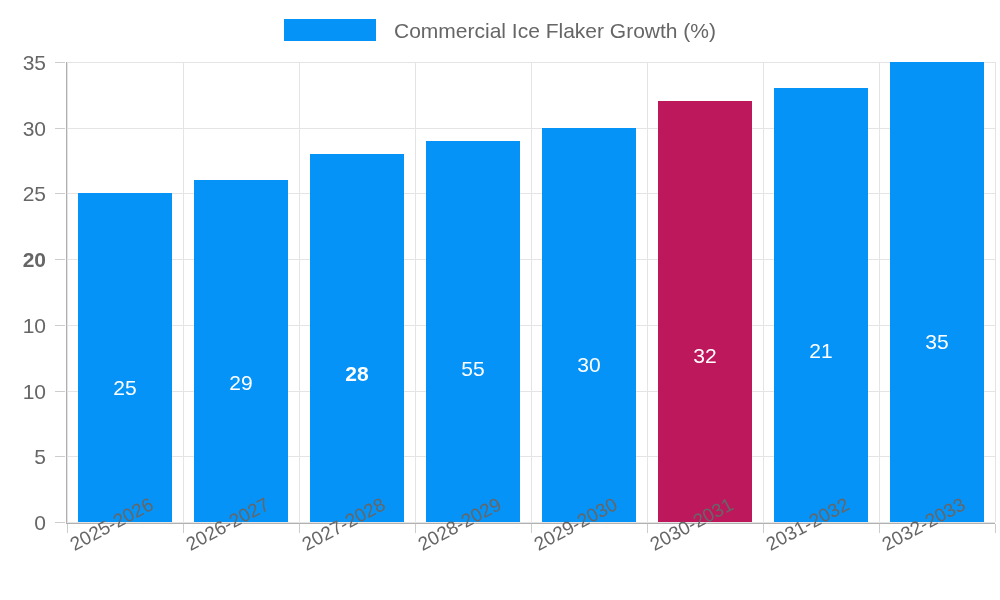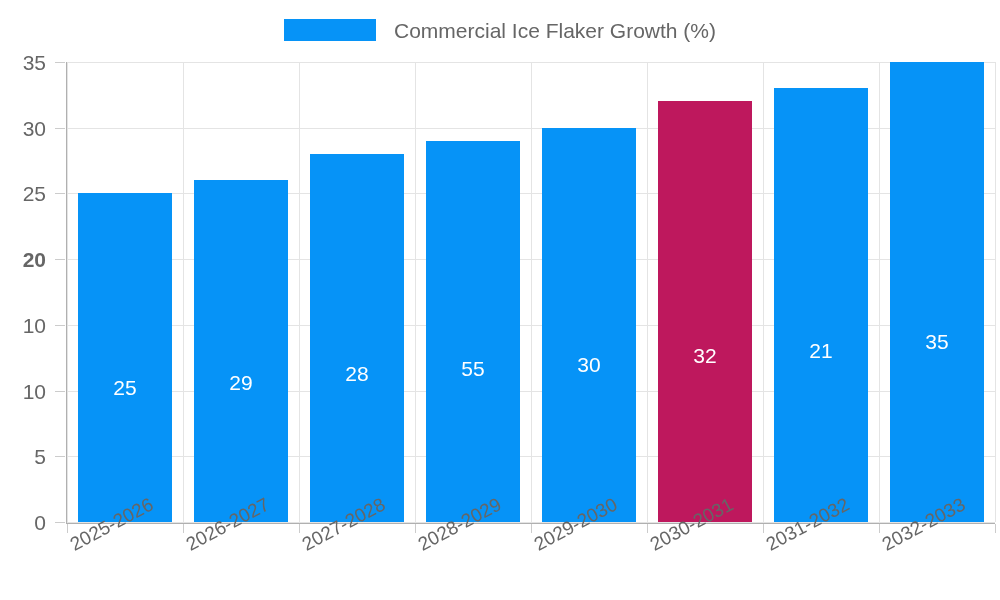--- a/index.html
+++ b/index.html
@@ -180,21 +180,21 @@
         <div class="vgrid" style="left: 928px;"></div>
       </div>
     <div id="bars-layer">
         <div class="bar" style="left: 11.31px; width: 93.38px; height: 328.571px; background: rgb(6, 147, 247);">
           <div class="bar-value" style="bottom: 114.343px;">25</div>
         </div>
         <div class="bar" style="left: 127.31px; width: 93.38px; height: 341.714px; background: rgb(6, 147, 247);">
           <div class="bar-value" style="bottom: 118.917px;">29</div>
         </div>
         <div class="bar" style="left: 243.31px; width: 93.38px; height: 368px; background: rgb(6, 147, 247);">
-          <div class="bar-value" style="bottom: 128.064px;">28</div>
+          <div class="bar-value" style="bottom: 128.064px; font-weight: bold;">28</div>
         </div>
         <div class="bar" style="left: 359.31px; width: 93.38px; height: 381.143px; background: rgb(6, 147, 247);">
           <div class="bar-value" style="bottom: 132.638px;">55</div>
         </div>
         <div class="bar" style="left: 475.31px; width: 93.38px; height: 394.286px; background: rgb(6, 147, 247);">
           <div class="bar-value" style="bottom: 137.211px;">30</div>
         </div>
         <div class="bar" style="left: 591.31px; width: 93.38px; height: 420.571px; background: #be185d;">
           <div class="bar-value" style="bottom: 146.359px;">32</div>
         </div>

